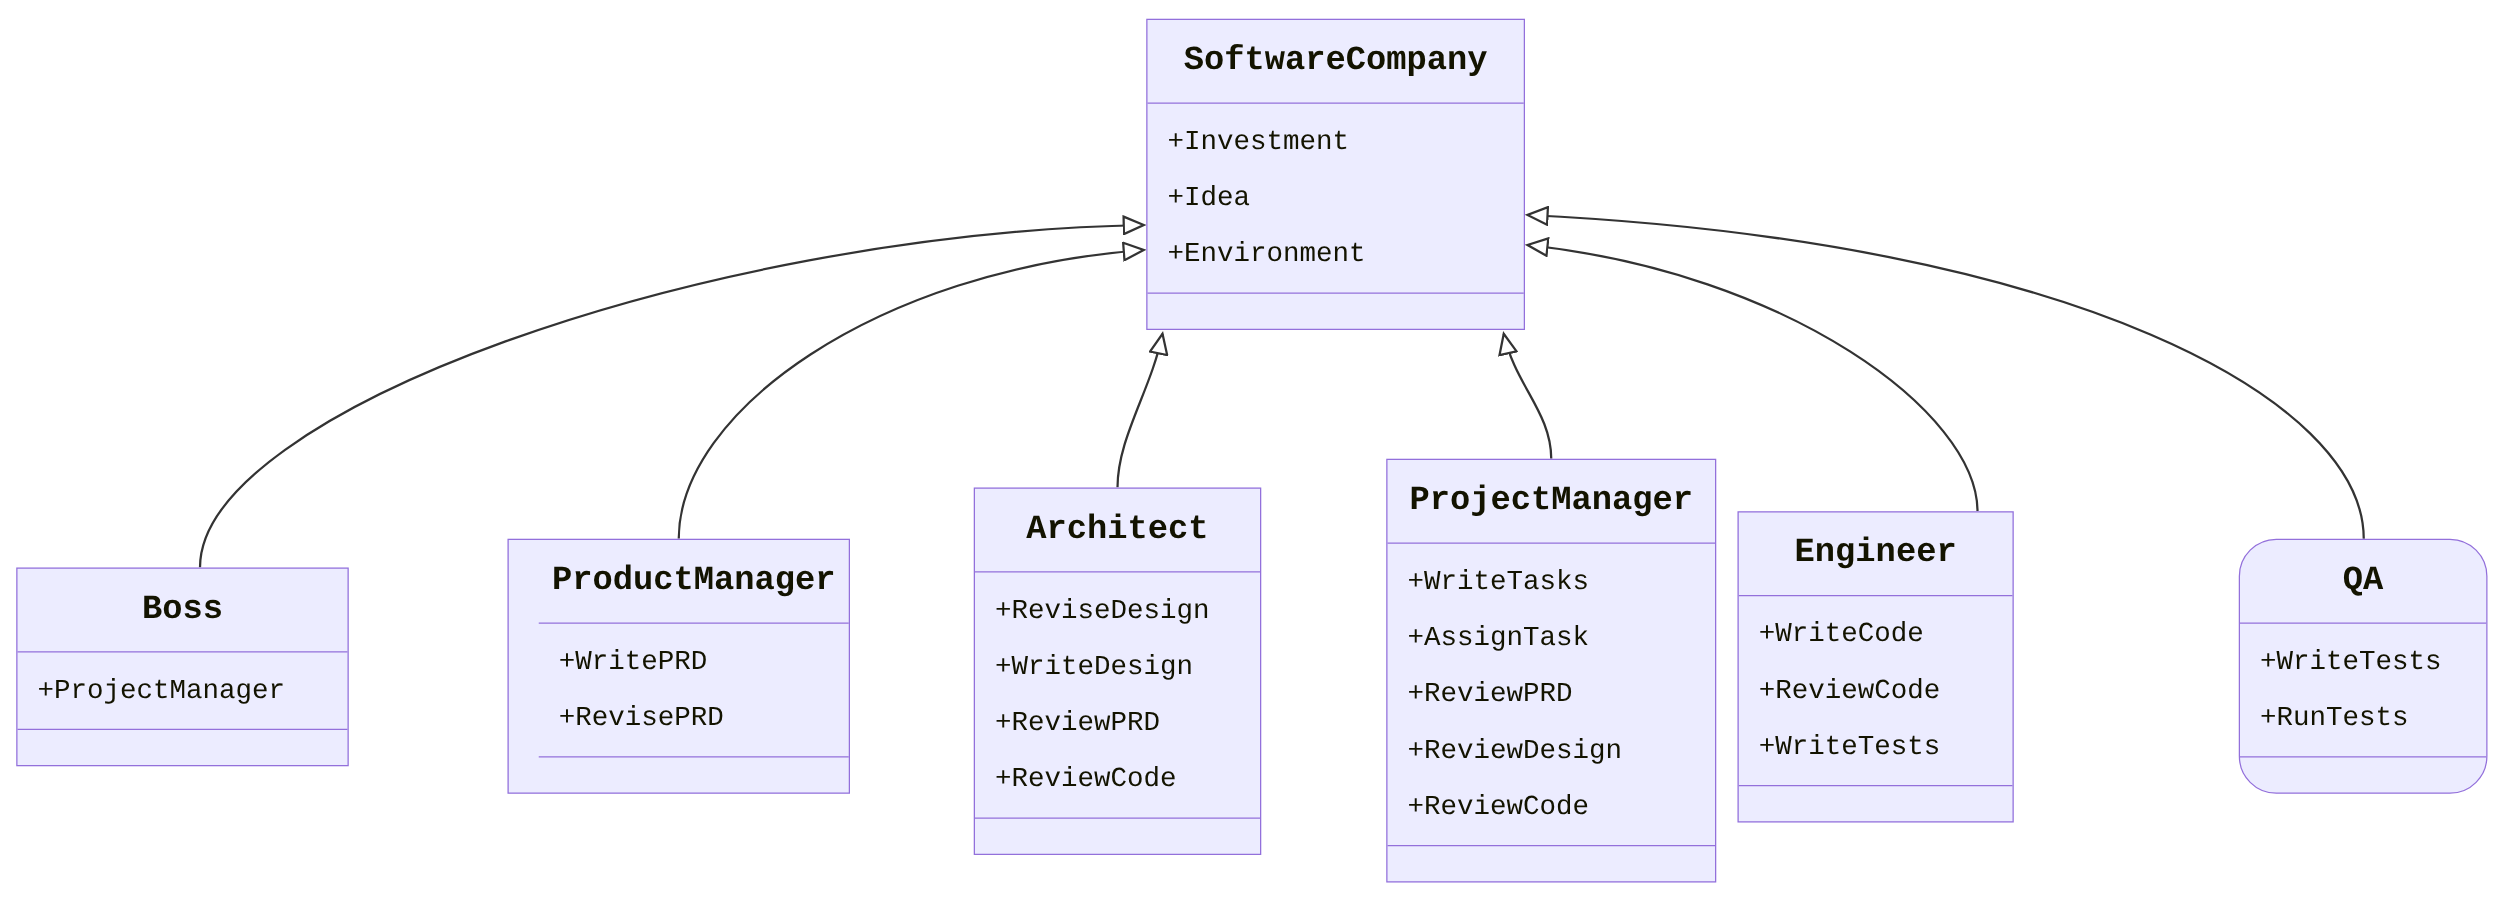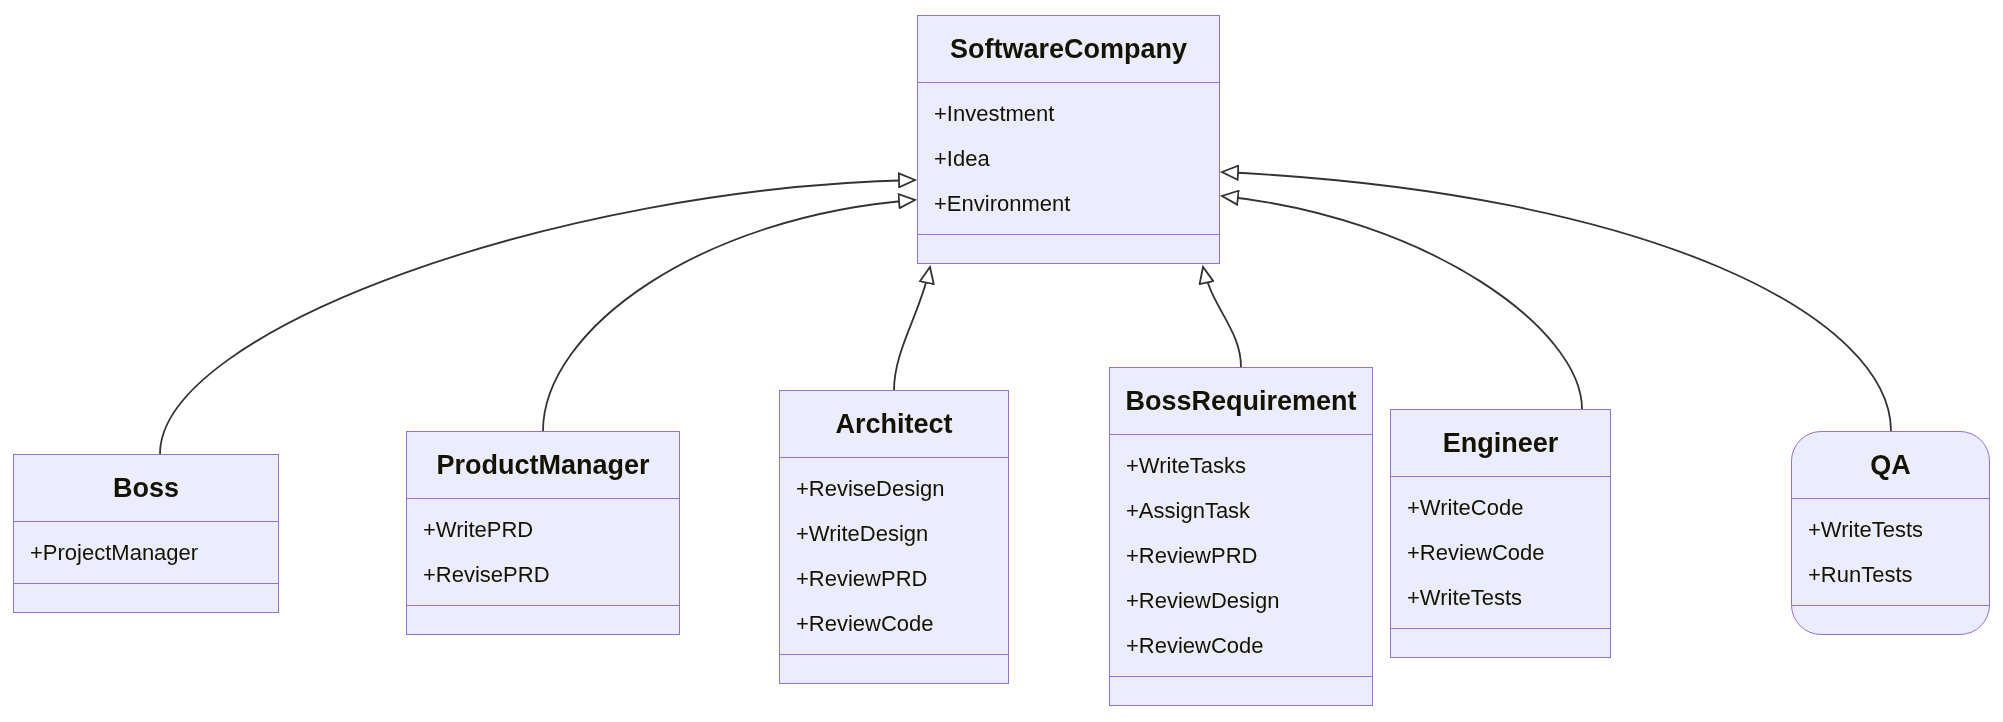--- a/index.html
+++ b/index.html
@@ -7,20 +7,21 @@
     padding: 0;
     background: #ffffff;
     font-family: "Liberation Sans", "DejaVu Sans", sans-serif;
   }
   .canvas {
     position: relative;
     width: 2003px;
     height: 722px;
     background: #ffffff;
     overflow: hidden;
+    font-family: Liberation Mono, monospace;
   }
   .edges {
     position: absolute;
     left: 0;
     top: 0;
     width: 2003px;
     height: 722px;
   }
   .class-box {
     position: absolute;
@@ -82,42 +83,42 @@
   </div>
 
   <div class="class-box" style="left:13px; top:454px; width:266px;">
     <div class="class-title">Boss</div>
     <div class="class-attrs">
       <div class="attr">+ProjectManager</div>
     </div>
     <div class="class-methods"></div>
   </div>
 
-  <div class="class-box" style="left:406px; top:431px; width:274px;">
+  <div class="class-box" style="left:406px; top:431px; width:274px;padding-left:24px;">
     <div class="class-title">ProductManager</div>
     <div class="class-attrs">
       <div class="attr">+WritePRD</div>
       <div class="attr">+RevisePRD</div>
     </div>
     <div class="class-methods"></div>
   </div>
 
   <div class="class-box" style="left:779px; top:390px; width:230px;">
     <div class="class-title">Architect</div>
     <div class="class-attrs">
       <div class="attr">+ReviseDesign</div>
       <div class="attr">+WriteDesign</div>
       <div class="attr">+ReviewPRD</div>
       <div class="attr">+ReviewCode</div>
     </div>
     <div class="class-methods"></div>
   </div>
 
   <div class="class-box" style="left:1109px; top:367px; width:264px;">
-    <div class="class-title">BossRequirement</div>
+    <div class="class-title">ProjectManager</div>
     <div class="class-attrs">
       <div class="attr">+WriteTasks</div>
       <div class="attr">+AssignTask</div>
       <div class="attr">+ReviewPRD</div>
       <div class="attr">+ReviewDesign</div>
       <div class="attr">+ReviewCode</div>
     </div>
     <div class="class-methods"></div>
   </div>
 

